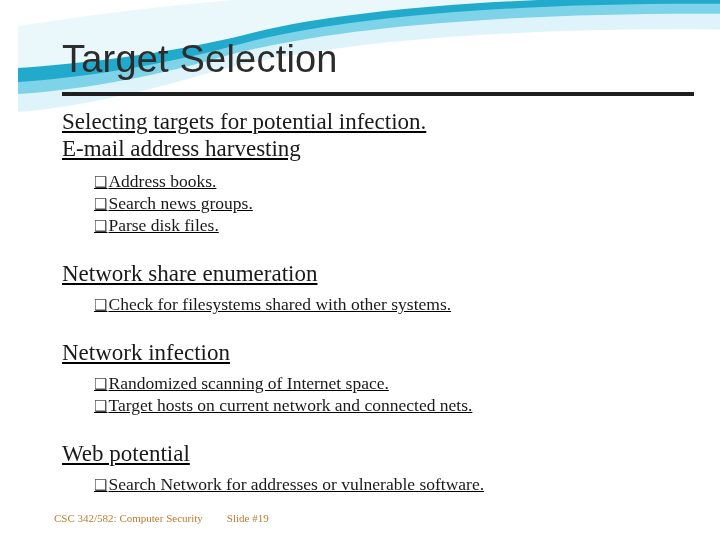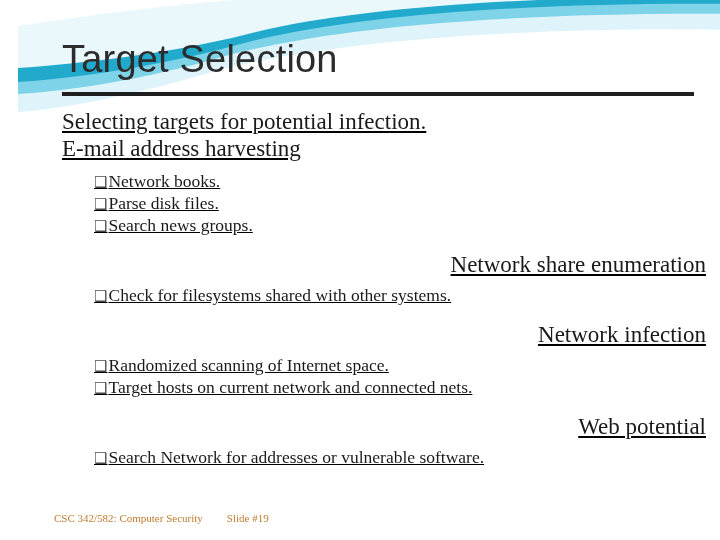--- a/index.html
+++ b/index.html
@@ -58,21 +58,21 @@
   }
   .lvl1 {
     font-size: 23px;
     line-height: 27px;
     color: #1a1a1a;
     margin: 0 0 0 4px;
     padding: 0;
     white-space: nowrap;
   }
   .lvl1.head {
-    text-align: right;
+    margin-top: 9px;
   }
   .lvl2 {
     font-size: 17.5px;
     line-height: 21px;
     color: #1a1a1a;
     margin: 0 0 0 36px;
     padding: 0;
     white-space: nowrap;
   }
   .bullet-sq {
@@ -117,23 +117,23 @@
   <div class="body">
 
     <div class="group">
       <p class="lvl1">Selecting targets for potential infection.</p>
       <p class="lvl1">E-mail address harvesting</p>
     </div>
 
     <div class="spacer-sm"></div>
 
     <div class="group">
-      <p class="lvl2"><span class="bullet-sq">❑</span><span>Network books.</span></p>
+      <p class="lvl2"><span class="bullet-sq">❑</span><span>Address books.</span></p>
+      <p class="lvl2"><span class="bullet-sq">❑</span><span>Search news groups.</span></p>
       <p class="lvl2"><span class="bullet-sq">❑</span><span>Parse disk files.</span></p>
-      <p class="lvl2"><span class="bullet-sq">❑</span><span>Search news groups.</span></p>
     </div>
 
     <div class="spacer-md"></div>
 
     <div class="group">
       <p class="lvl1 head">Network share enumeration</p>
       <div class="spacer-sm"></div>
       <p class="lvl2"><span class="bullet-sq">❑</span><span>Check for filesystems shared with other systems.</span></p>
     </div>
 

